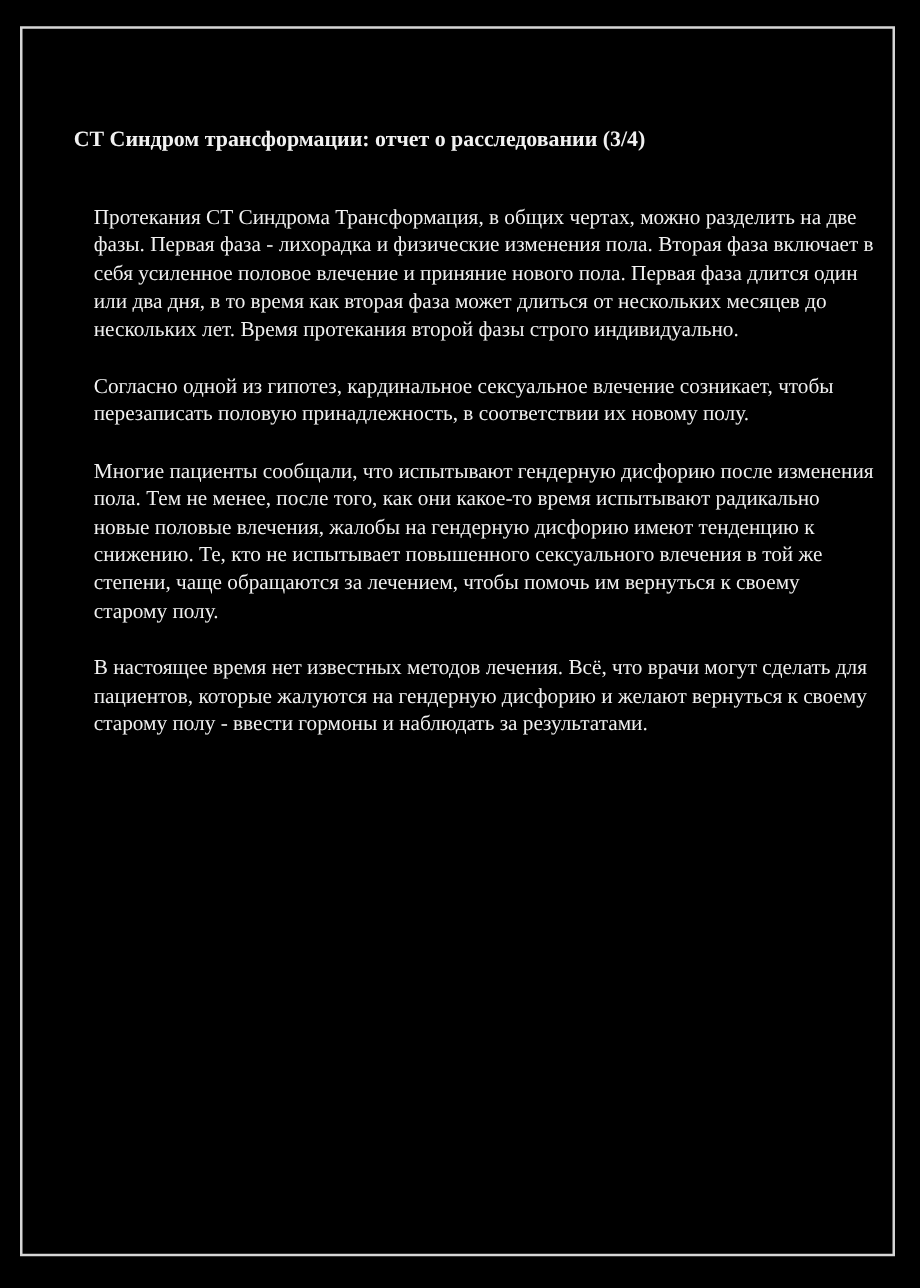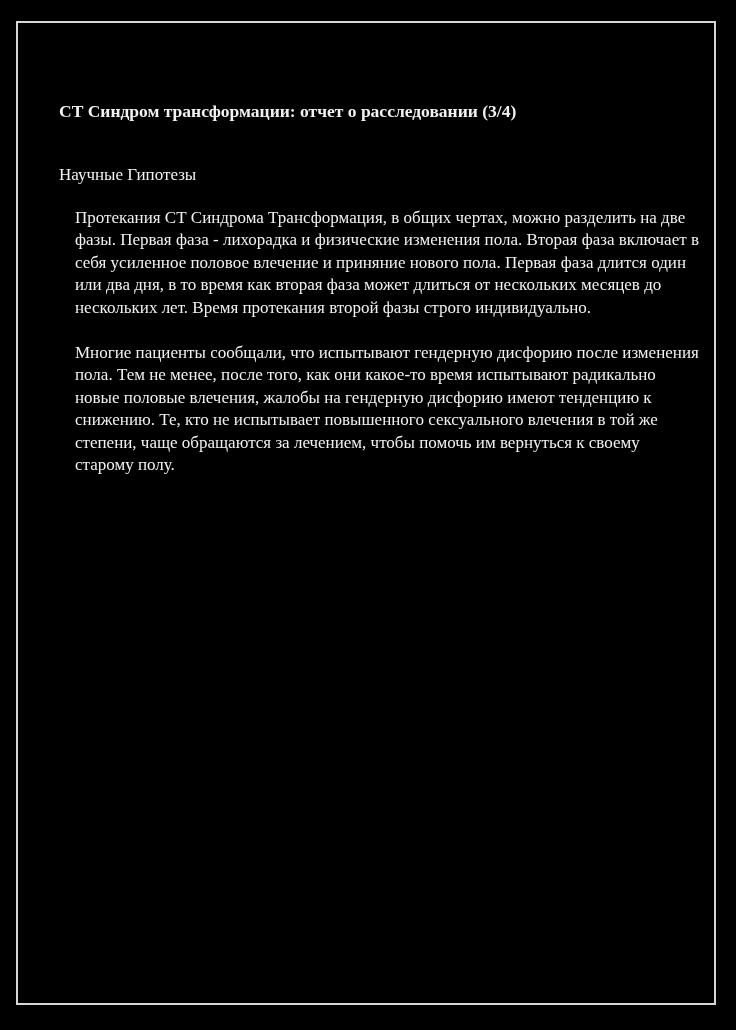--- a/index.html
+++ b/index.html
@@ -57,24 +57,25 @@
 </style>
 </head>
 <body>
 
 <div class="page">
   <div class="frame">
     <div class="content">
 
       <h1 class="report-title">СТ Синдром трансформации: отчет о расследовании (3/4)</h1>
 
-      <h2 class="section-heading">Научные Гипотезы</h2>
 
       <p class="body-paragraph">Протекания СТ Синдрома Трансформация, в общих чертах, можно разделить на две фазы. Первая фаза - лихорадка и физические изменения пола. Вторая фаза включает в себя усиленное половое влечение и приняние нового пола. Первая фаза длится один или два дня, в то время как вторая фаза может длиться от нескольких месяцев до нескольких лет. Время протекания второй фазы строго индивидуально.</p>
 
+      <p class="body-paragraph">Согласно одной из гипотез, кардинальное сексуальное влечение созникает, чтобы перезаписать половую принадлежность, в соответствии их новому полу.</p>
 
       <p class="body-paragraph">Многие пациенты сообщали, что испытывают гендерную дисфорию после изменения пола. Тем не менее, после того, как они какое-то время испытывают радикально новые половые влечения, жалобы на гендерную дисфорию имеют тенденцию к снижению. Те, кто не испытывает повышенного сексуального влечения в той же степени, чаще обращаются за лечением, чтобы помочь им вернуться к своему старому полу.</p>
 
 
+      <p class="body-paragraph">В настоящее время нет известных методов лечения. Всё, что врачи могут сделать для пациентов, которые жалуются на гендерную дисфорию и желают вернуться к своему старому полу - ввести гормоны и наблюдать за результатами.</p>
 
     </div>
   </div>
 </div>
 
 </body></html>

